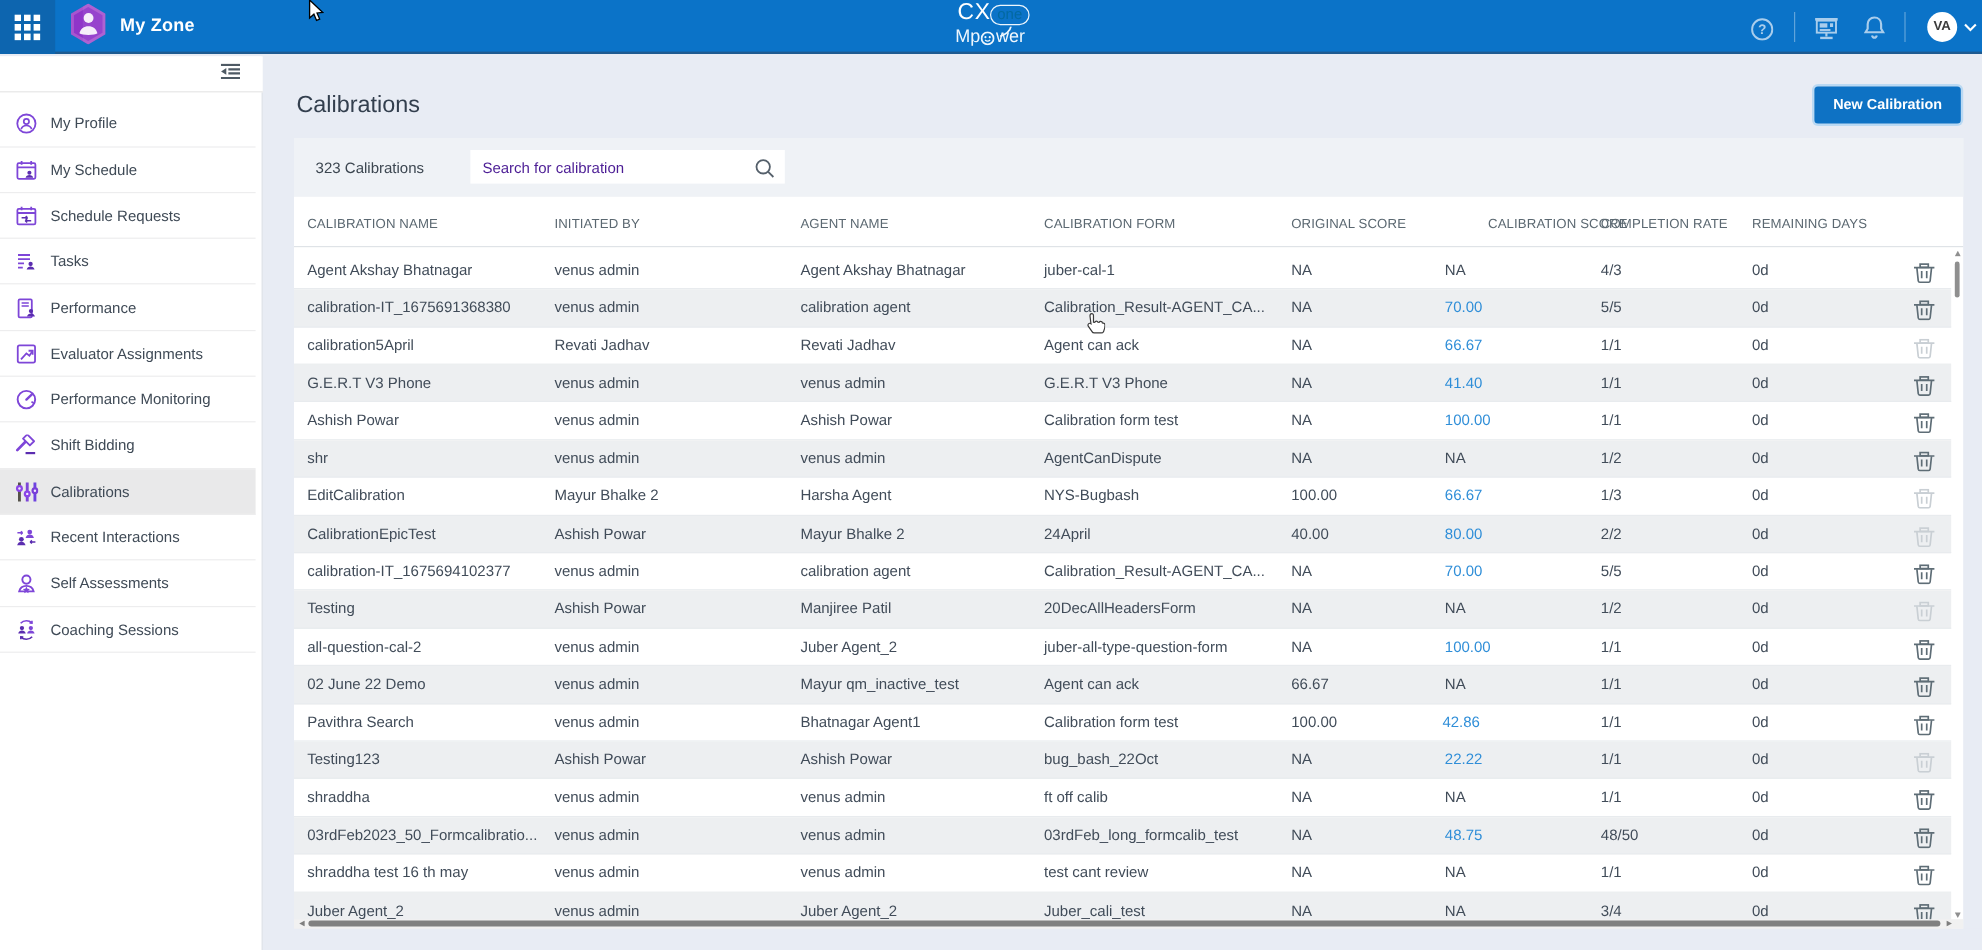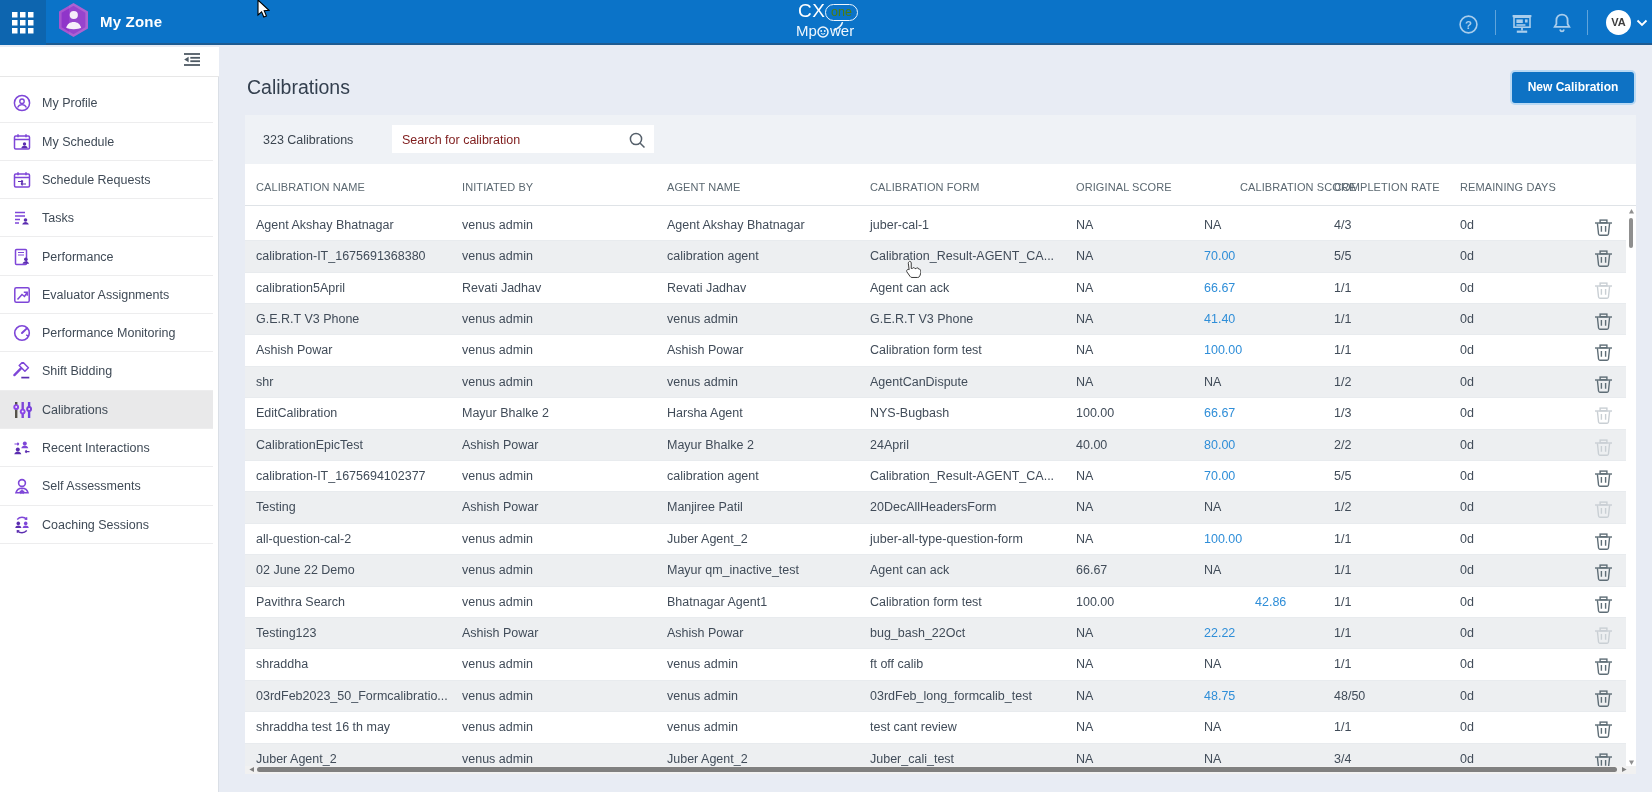--- a/index.html
+++ b/index.html
@@ -35,21 +35,21 @@
 <svg class="abs" style="left:59px;top:2.5px" width="29" height="34" viewBox="0 0 29 34">
 <path d="M14.5 0 L29 8.4 V25.6 L14.5 34 L0 25.6 V8.4 Z" fill="#a855cf"></path>
 <path d="M14.5 2.8 L26.4 9.7 V24.3 L14.5 31.2 L2.6 24.3 V9.7 Z" fill="#8f35c9"></path>
 <path d="M14.5 0 L29 8.4 V25.6 L14.5 34 L10 31.4 V2.6 Z" fill="rgba(255,255,255,0.08)"></path>
 <circle cx="14.8" cy="12" r="4.1" fill="#f6eefa"></circle>
 <path d="M7.2 24.8c.9-3.8 3.8-5.9 7.5-5.9s6.6 2.1 7.5 5.9c-2.1 1.9-12.9 1.9-15 0z" fill="#f6eefa"></path>
 </svg>
 <div class="abs" style="left:100px;top:13px;font-size:15px;font-weight:bold;color:#fff;letter-spacing:.2px">My Zone</div>
 <div class="abs" style="left:796px;top:3px;width:70px;height:40px">
 <span class="abs" style="left:2px;top:-3px;font-size:19px;color:#fff;letter-spacing:.5px">CX</span>
-<span class="abs" style="left:29px;top:1px;width:33px;height:17px;border:1.7px solid #eef6fd;border-radius:9px;color:#4d7c0f;font-size:12.5px;text-align:center;line-height:14.5px">one</span>
+<span class="abs" style="left:29px;top:1px;width:33px;height:17px;border:1.7px solid #eef6fd;border-radius:9px;color:#0369a1;font-size:12.5px;text-align:center;line-height:14.5px">one</span>
 <svg class="abs" style="left:30px;top:19px" width="22" height="10" viewBox="0 0 22 10">
       <path d="M16.5 0 C15.8 3.5 12.5 6.5 7.5 8.3" stroke="#eef6fd" stroke-width="1.5" fill="none"></path>
     </svg>
 <span class="abs" style="left:0px;top:19px;font-size:15px;color:#eef6fd">Mp</span>
 <svg class="abs" style="left:21px;top:22.5px" width="12" height="12" viewBox="0 0 12 12">
       <circle cx="6" cy="6" r="5" fill="none" stroke="#eef6fd" stroke-width="1.5"></circle>
       <circle cx="4.2" cy="5" r=".9" fill="#eef6fd"></circle>
       <circle cx="7.8" cy="5" r=".9" fill="#eef6fd"></circle>
       <path d="M3.9 7.3c1.3 1.1 2.9 1.1 4.2 0" stroke="#eef6fd" stroke-width="1" fill="none"></path>
     </svg>
@@ -204,21 +204,21 @@
         <path d="M4.4 16.7v-2l2 .2" fill="none" stroke="#5b2db0" stroke-width="1.4"></path>
       </svg></div>
     <div class="tx">Coaching Sessions</div>
   </div>
 <div id="main-title">Calibrations</div>
 <div id="newcal">New Calibration</div>
 <div id="card"></div>
 <div class="abs" style="left:245px;top:115px;width:1391px;height:49px;background:#eff2f6"></div>
 <div class="abs" style="left:263px;top:133px;font-size:12.5px;color:#3c4650">323 Calibrations</div>
 <div class="abs" style="left:392px;top:125px;width:262px;height:28px;background:#fff"></div>
-<div class="abs" style="left:402px;top:133px;font-size:12.5px;color:#7f1d1d">Search for calibration</div>
+<div class="abs" style="left:402px;top:133px;font-size:12.5px;color:#4c1d95">Search for calibration</div>
 <svg class="abs" style="left:629px;top:132px" width="17" height="17" viewBox="0 0 17 17">
     <circle cx="7" cy="7" r="5.6" fill="none" stroke="#55606b" stroke-width="1.5"></circle>
     <path d="M11.2 11.2 L15.5 15.5" stroke="#55606b" stroke-width="1.5"></path>
   </svg>
 <div class="abs" style="left:245px;top:181px;width:1391px;height:24.6px;border-bottom:1px solid #dfe3e7">
     <div class="hcell" style="left:11px">CALIBRATION NAME</div>
     <div class="hcell" style="left:217px">INITIATED BY</div>
     <div class="hcell" style="left:422px">AGENT NAME</div>
     <div class="hcell" style="left:625px">CALIBRATION FORM</div>
     <div class="hcell" style="left:831px">ORIGINAL SCORE</div>
@@ -417,21 +417,21 @@
         <path d="M3.4 4.2l1.15 10.8c.1.7.6 1.2 1.3 1.2h7.3c.7 0 1.2-.5 1.3-1.2L15.6 4.2"></path>
         <path d="M7.4 6.9v5.9M11.6 6.9v5.9"></path>
       </svg></div>
   </div>
 <div class="row" style="top:586.6px;left:245px;position:absolute">
     <div class="cell" style="left:11px">Pavithra Search</div>
     <div class="cell" style="left:217px">venus admin</div>
     <div class="cell" style="left:422px">Bhatnagar Agent1</div>
     <div class="cell" style="left:625px">Calibration form test</div>
     <div class="cell" style="left:831px">100.00</div>
-    <div class="cell link" style="left:1010px">42.86</div>
+    <div class="cell link" style="left:957px">42.86</div>
     <div class="cell" style="left:1089px">1/1</div>
     <div class="cell" style="left:1215px">0d</div>
     <div class="tr"><svg width="19" height="17" viewBox="0 0 19 17" fill="none" stroke="#5e6d76" stroke-width="1.4">
         <rect x="6.1" y="1.1" width="6.8" height="2.7"></rect>
         <path d="M1 4h17"></path>
         <path d="M3.4 4.2l1.15 10.8c.1.7.6 1.2 1.3 1.2h7.3c.7 0 1.2-.5 1.3-1.2L15.6 4.2"></path>
         <path d="M7.4 6.9v5.9M11.6 6.9v5.9"></path>
       </svg></div>
   </div>
 <div class="row alt" style="top:618.0px;left:245px;position:absolute">

